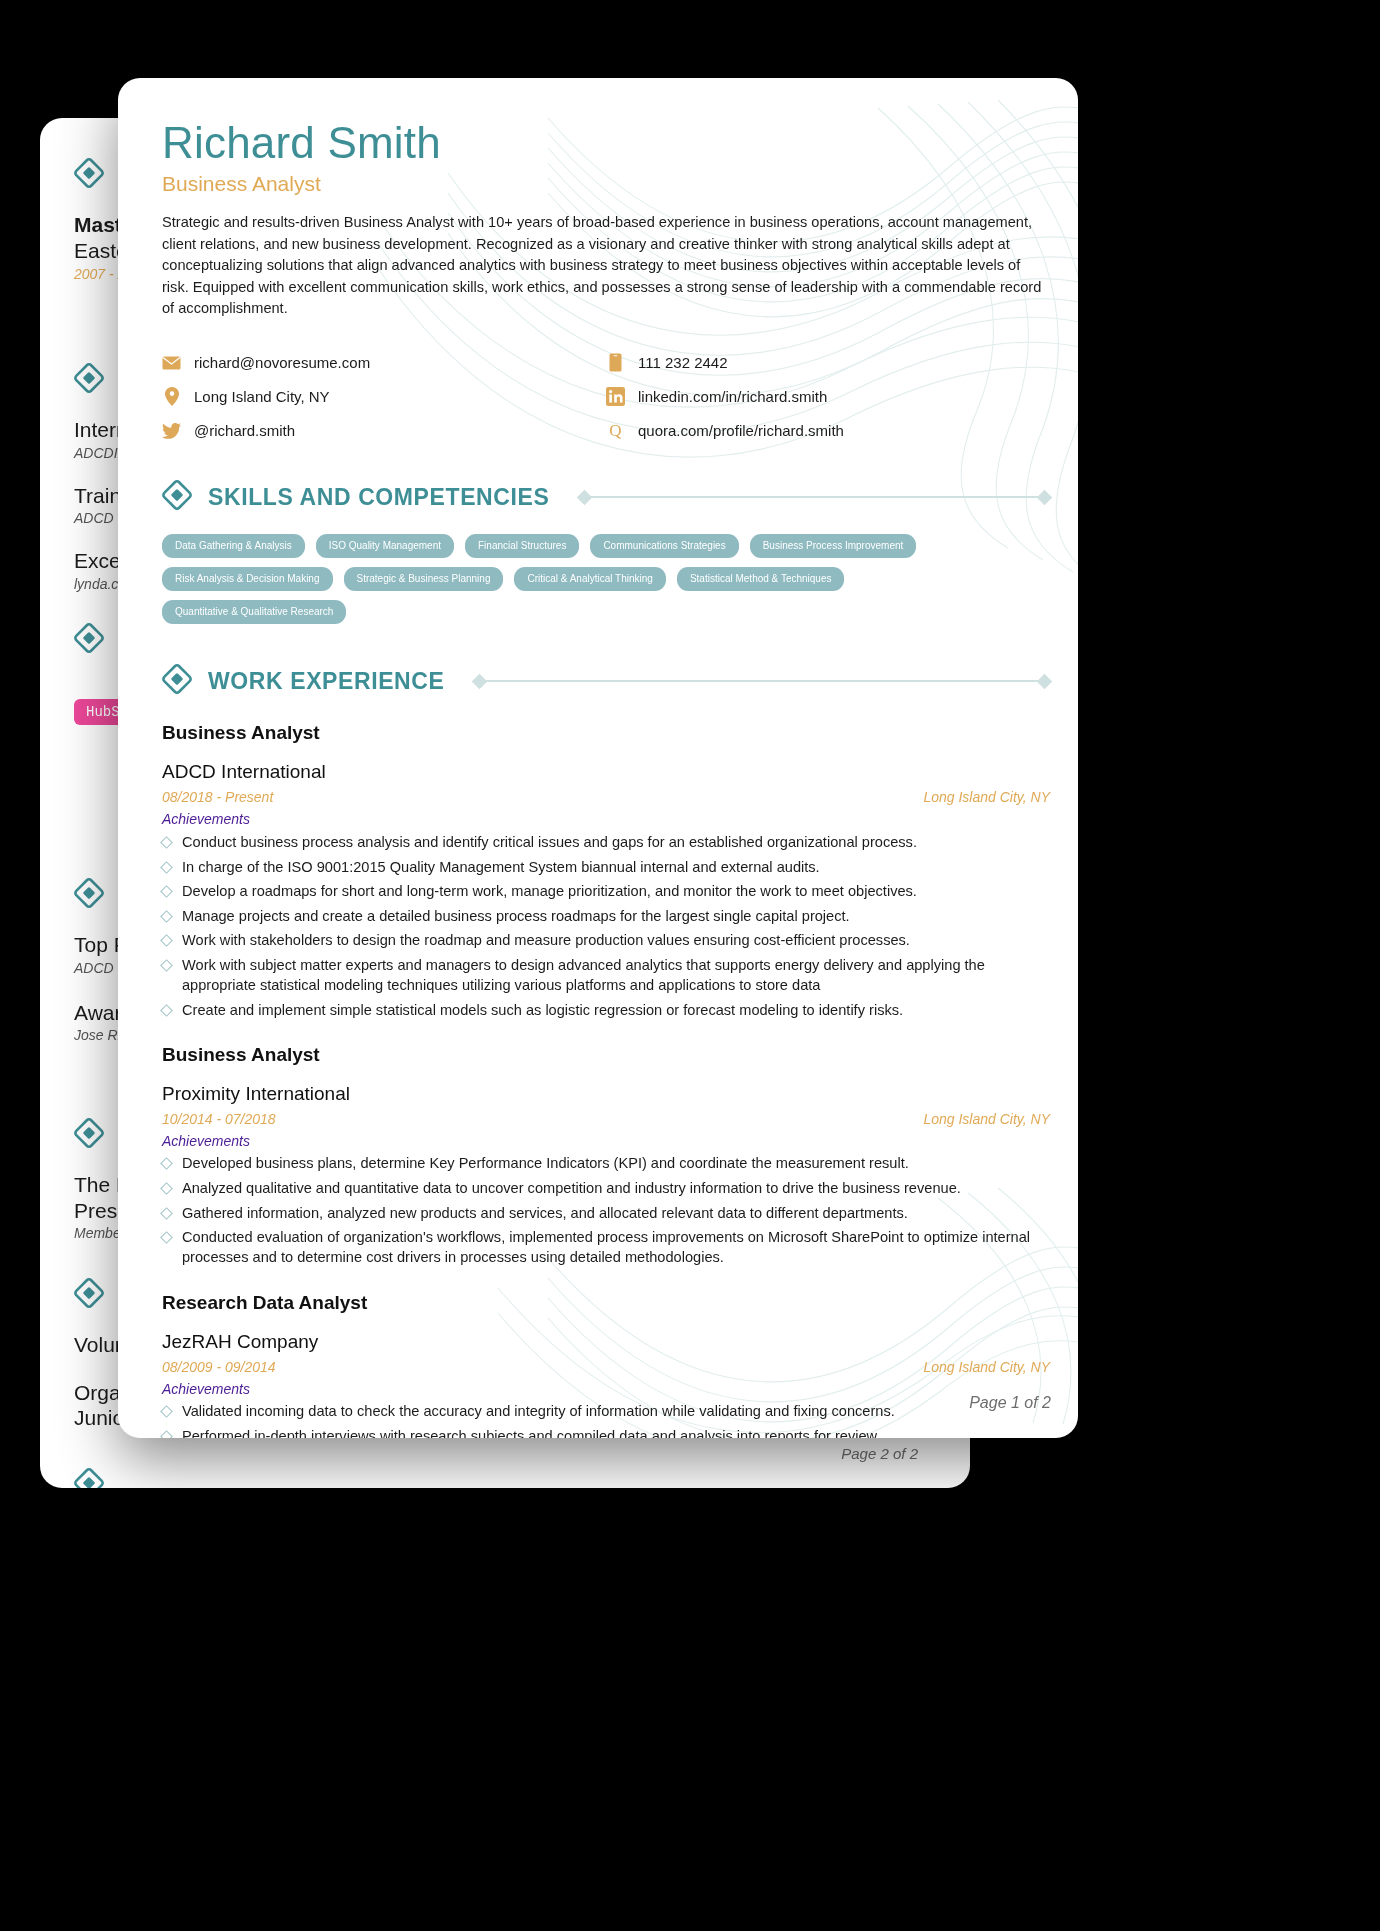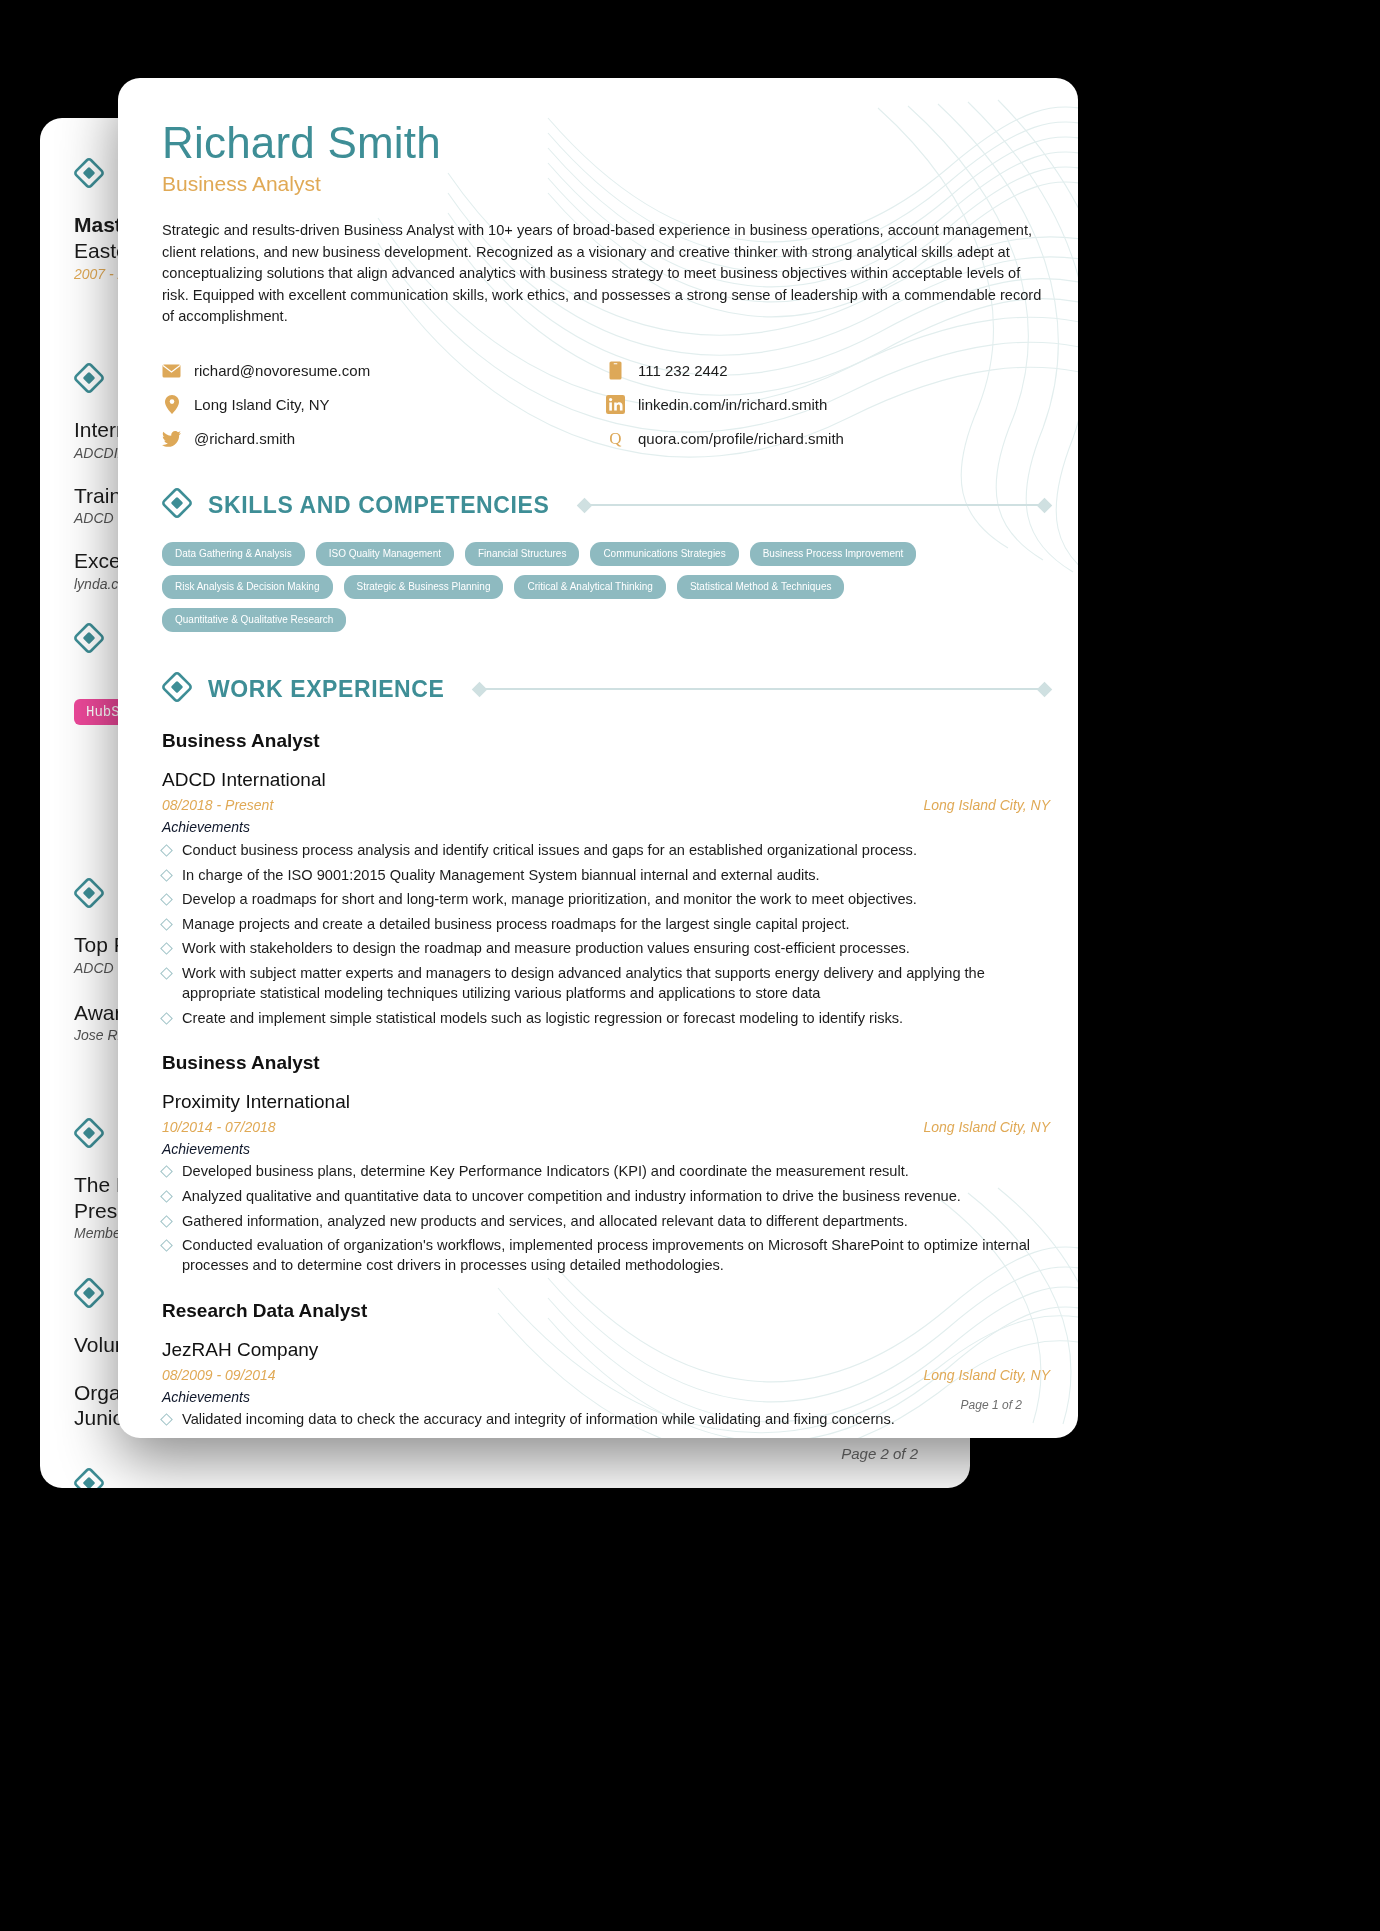--- a/index.html
+++ b/index.html
@@ -47,21 +47,21 @@
     box-shadow: 0 22px 58px rgba(0,0,0,0.45);
     overflow: hidden;
   }
   .bgwaves { position: absolute; inset: 0; pointer-events: none; }
   .content { position: relative; padding: 42px 28px 0 44px; }
 
   .name { font-size: 44px; color: #3e8e96; font-weight: normal; letter-spacing: .2px; line-height: 1.05; }
   .role { font-size: 21px; color: #e0a955; margin-top: 6px; }
 
   .summary {
-    margin-top: 24px; font-size: 14.6px; color: #1c1c1c;
+    margin-top: 16px; font-size: 14.6px; color: #1c1c1c;
     line-height: 1.47; text-align: left; max-width: 880px;
   }
 
   .contacts { margin-top: 34px; display: grid; grid-template-columns: 1fr 1fr; row-gap: 15px; }
   .contact { display: flex; align-items: center; gap: 13px; font-size: 15px; color: #1c1c1c; }
   .cicon { width: 19px; height: 19px; flex: 0 0 19px; display:flex; align-items:center; justify-content:center; }
 
   .sec-head { display: flex; align-items: center; gap: 16px; margin-top: 40px; }
   .sec-title { font-size: 23px; font-weight: bold; color: #3e8e96; letter-spacing: .6px; white-space: nowrap; }
   .sec-rule { flex: 1; display: flex; align-items: center; margin-left: 14px; }
@@ -73,31 +73,31 @@
     background: #8ebac0; color: #ffffff; font-size: 10px;
     padding: 6px 13px 7px; border-radius: 11px; white-space: nowrap;
   }
 
   .job { margin-top: 24px; }
   .job:first-of-type { margin-top: 22px; }
   .job-title { font-size: 19px; font-weight: bold; color: #111; }
   .job-company { font-size: 19px; color: #111; margin-top: 17px; }
   .job-meta { display: flex; justify-content: space-between; align-items: center; margin-top: 6px; }
   .job-date, .job-loc { font-size: 14px; font-style: italic; color: #e0a955; }
-  .ach-label { font-size: 14px; font-style: italic; color: #0f172a; margin-top: 6px; }
+  .ach-label { font-size: 14px; font-style: italic; color: #4c1d95; margin-top: 6px; }
   .bullets { margin-top: 4px; }
   .bullet { display: flex; gap: 11px; font-size: 14.6px; color: #1c1c1c; line-height: 1.38; margin-top: 4.5px; }
   .bdia {
     width: 9px; height: 9px; flex: 0 0 9px; margin-top: 6px;
     border: 1.6px solid #9fc3c7; transform: rotate(45deg);
   }
 
   .page1-label {
-    position: absolute; right: 56px; bottom: 26px;
-    font-size: 12px; font-style: italic; color: #6d6d6d;
+    position: absolute; right: 27px; bottom: 26px;
+    font-size: 16px; font-style: italic; color: #6d6d6d;
   }
 </style>
 </head>
 <body>
 
 <div id="stage">
 
   <div class="page-back">
     <div class="back-inner">
 

